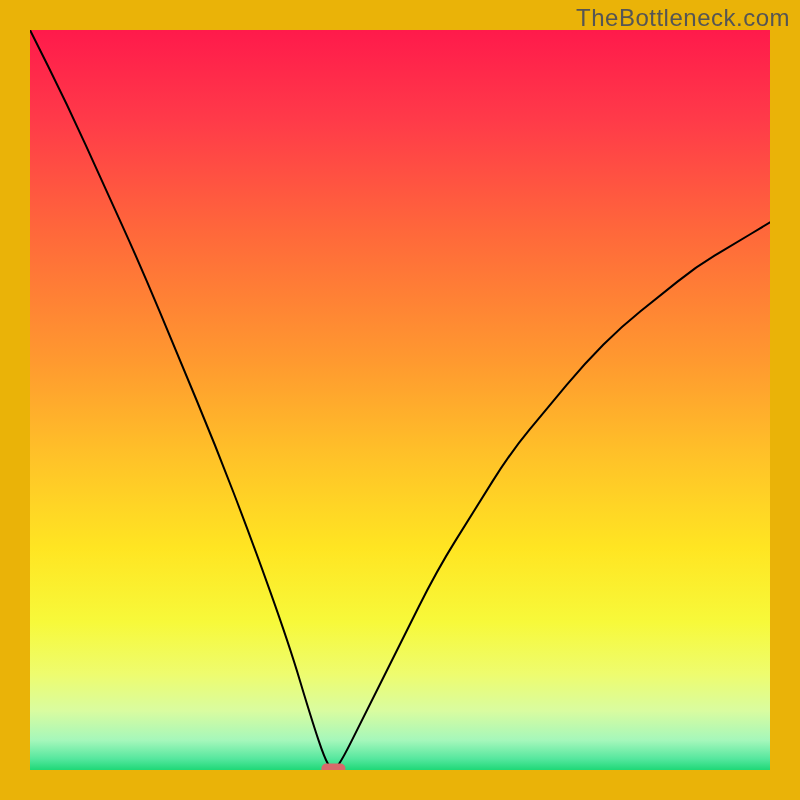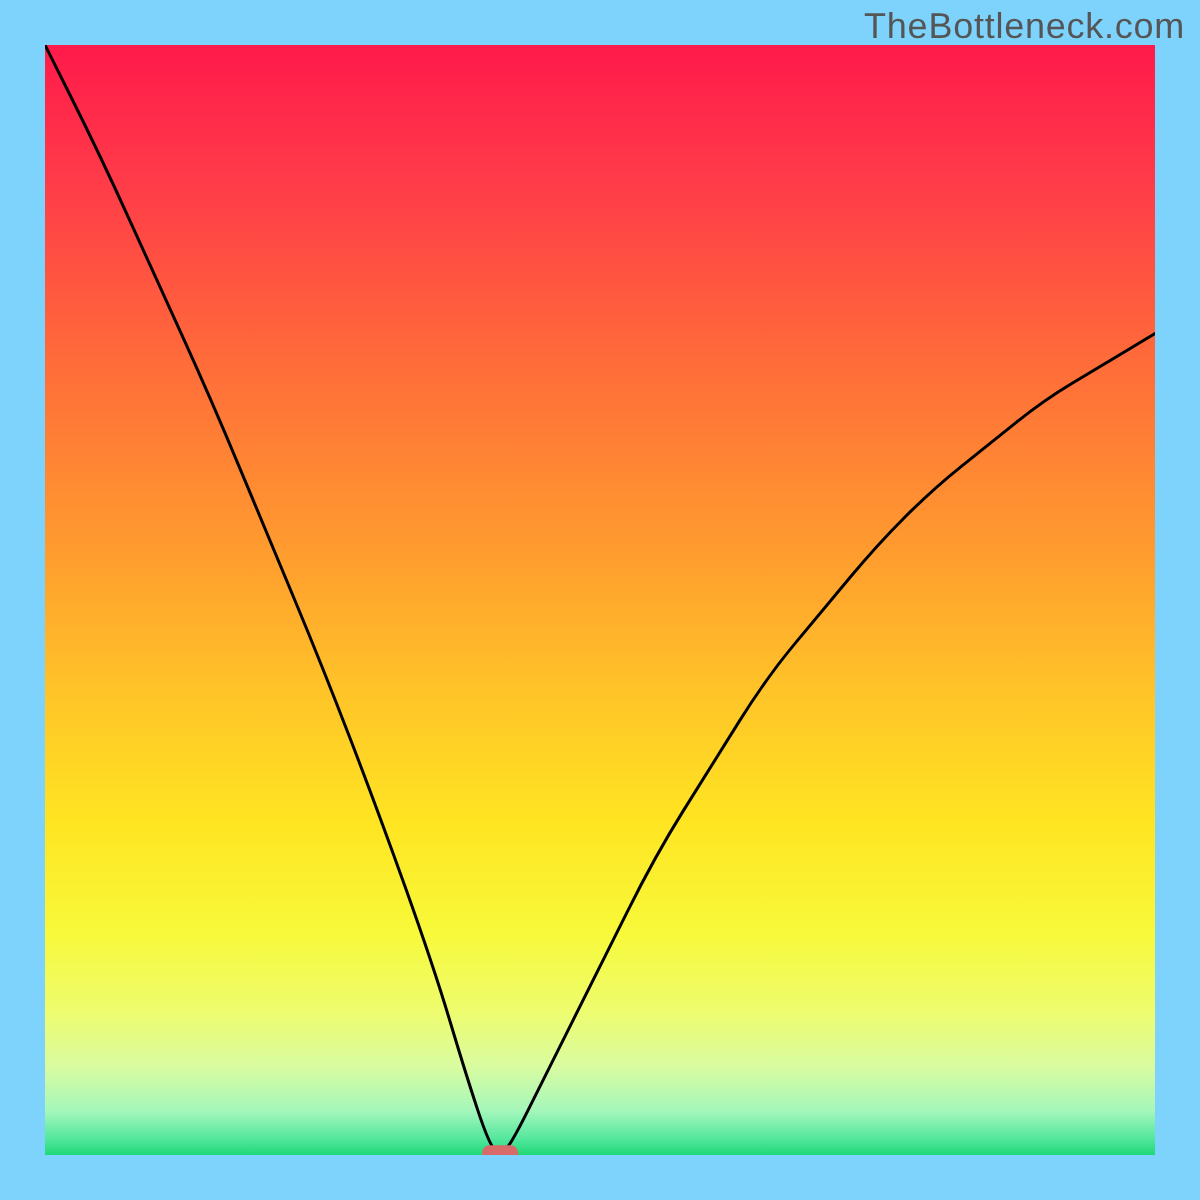--- a/index.html
+++ b/index.html
@@ -8,21 +8,21 @@
     width: 800px;
     height: 800px;
     overflow: hidden;
     background: #000;
     font-family: Arial, Helvetica, sans-serif;
   }
   .frame {
     position: relative;
     width: 800px;
     height: 800px;
-    background: #7dd3fc;
+    background: #eab308;
   }
   .watermark {
     position: absolute;
     top: 4px;
     right: 10px;
     color: #555;
     font-size: 24px;
     letter-spacing: 0.5px;
     font-weight: 500;
     user-select: none;

